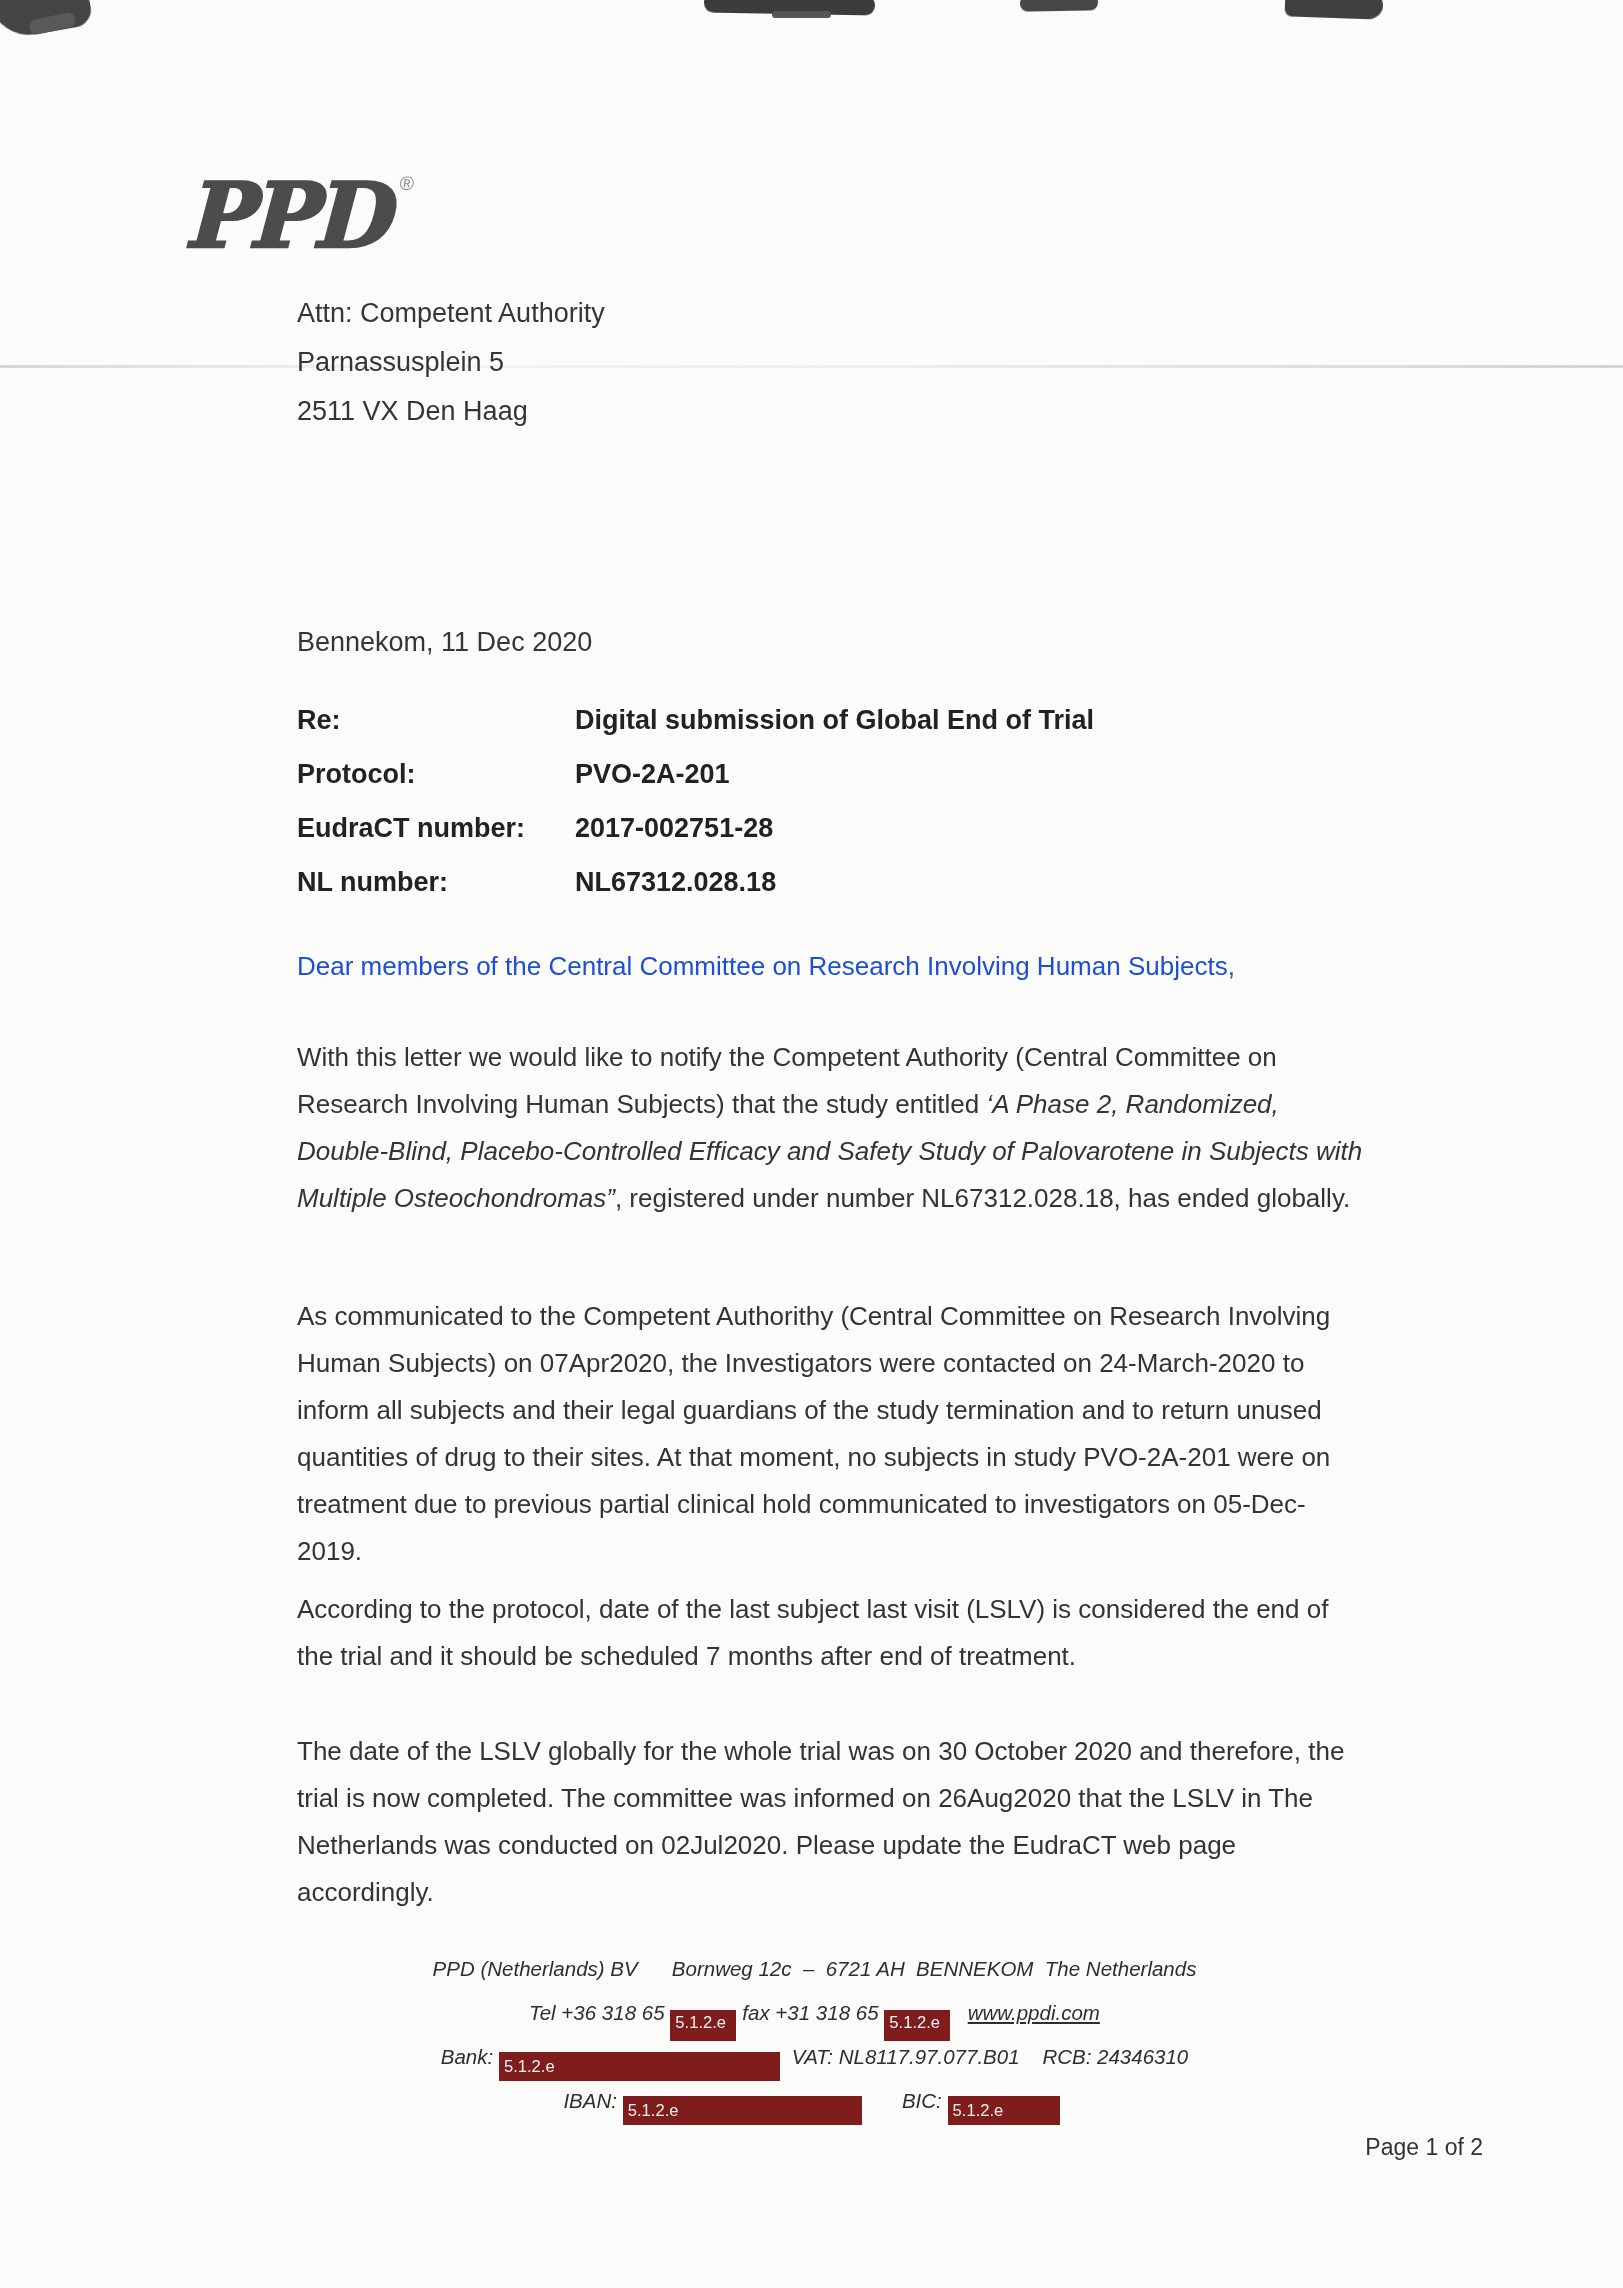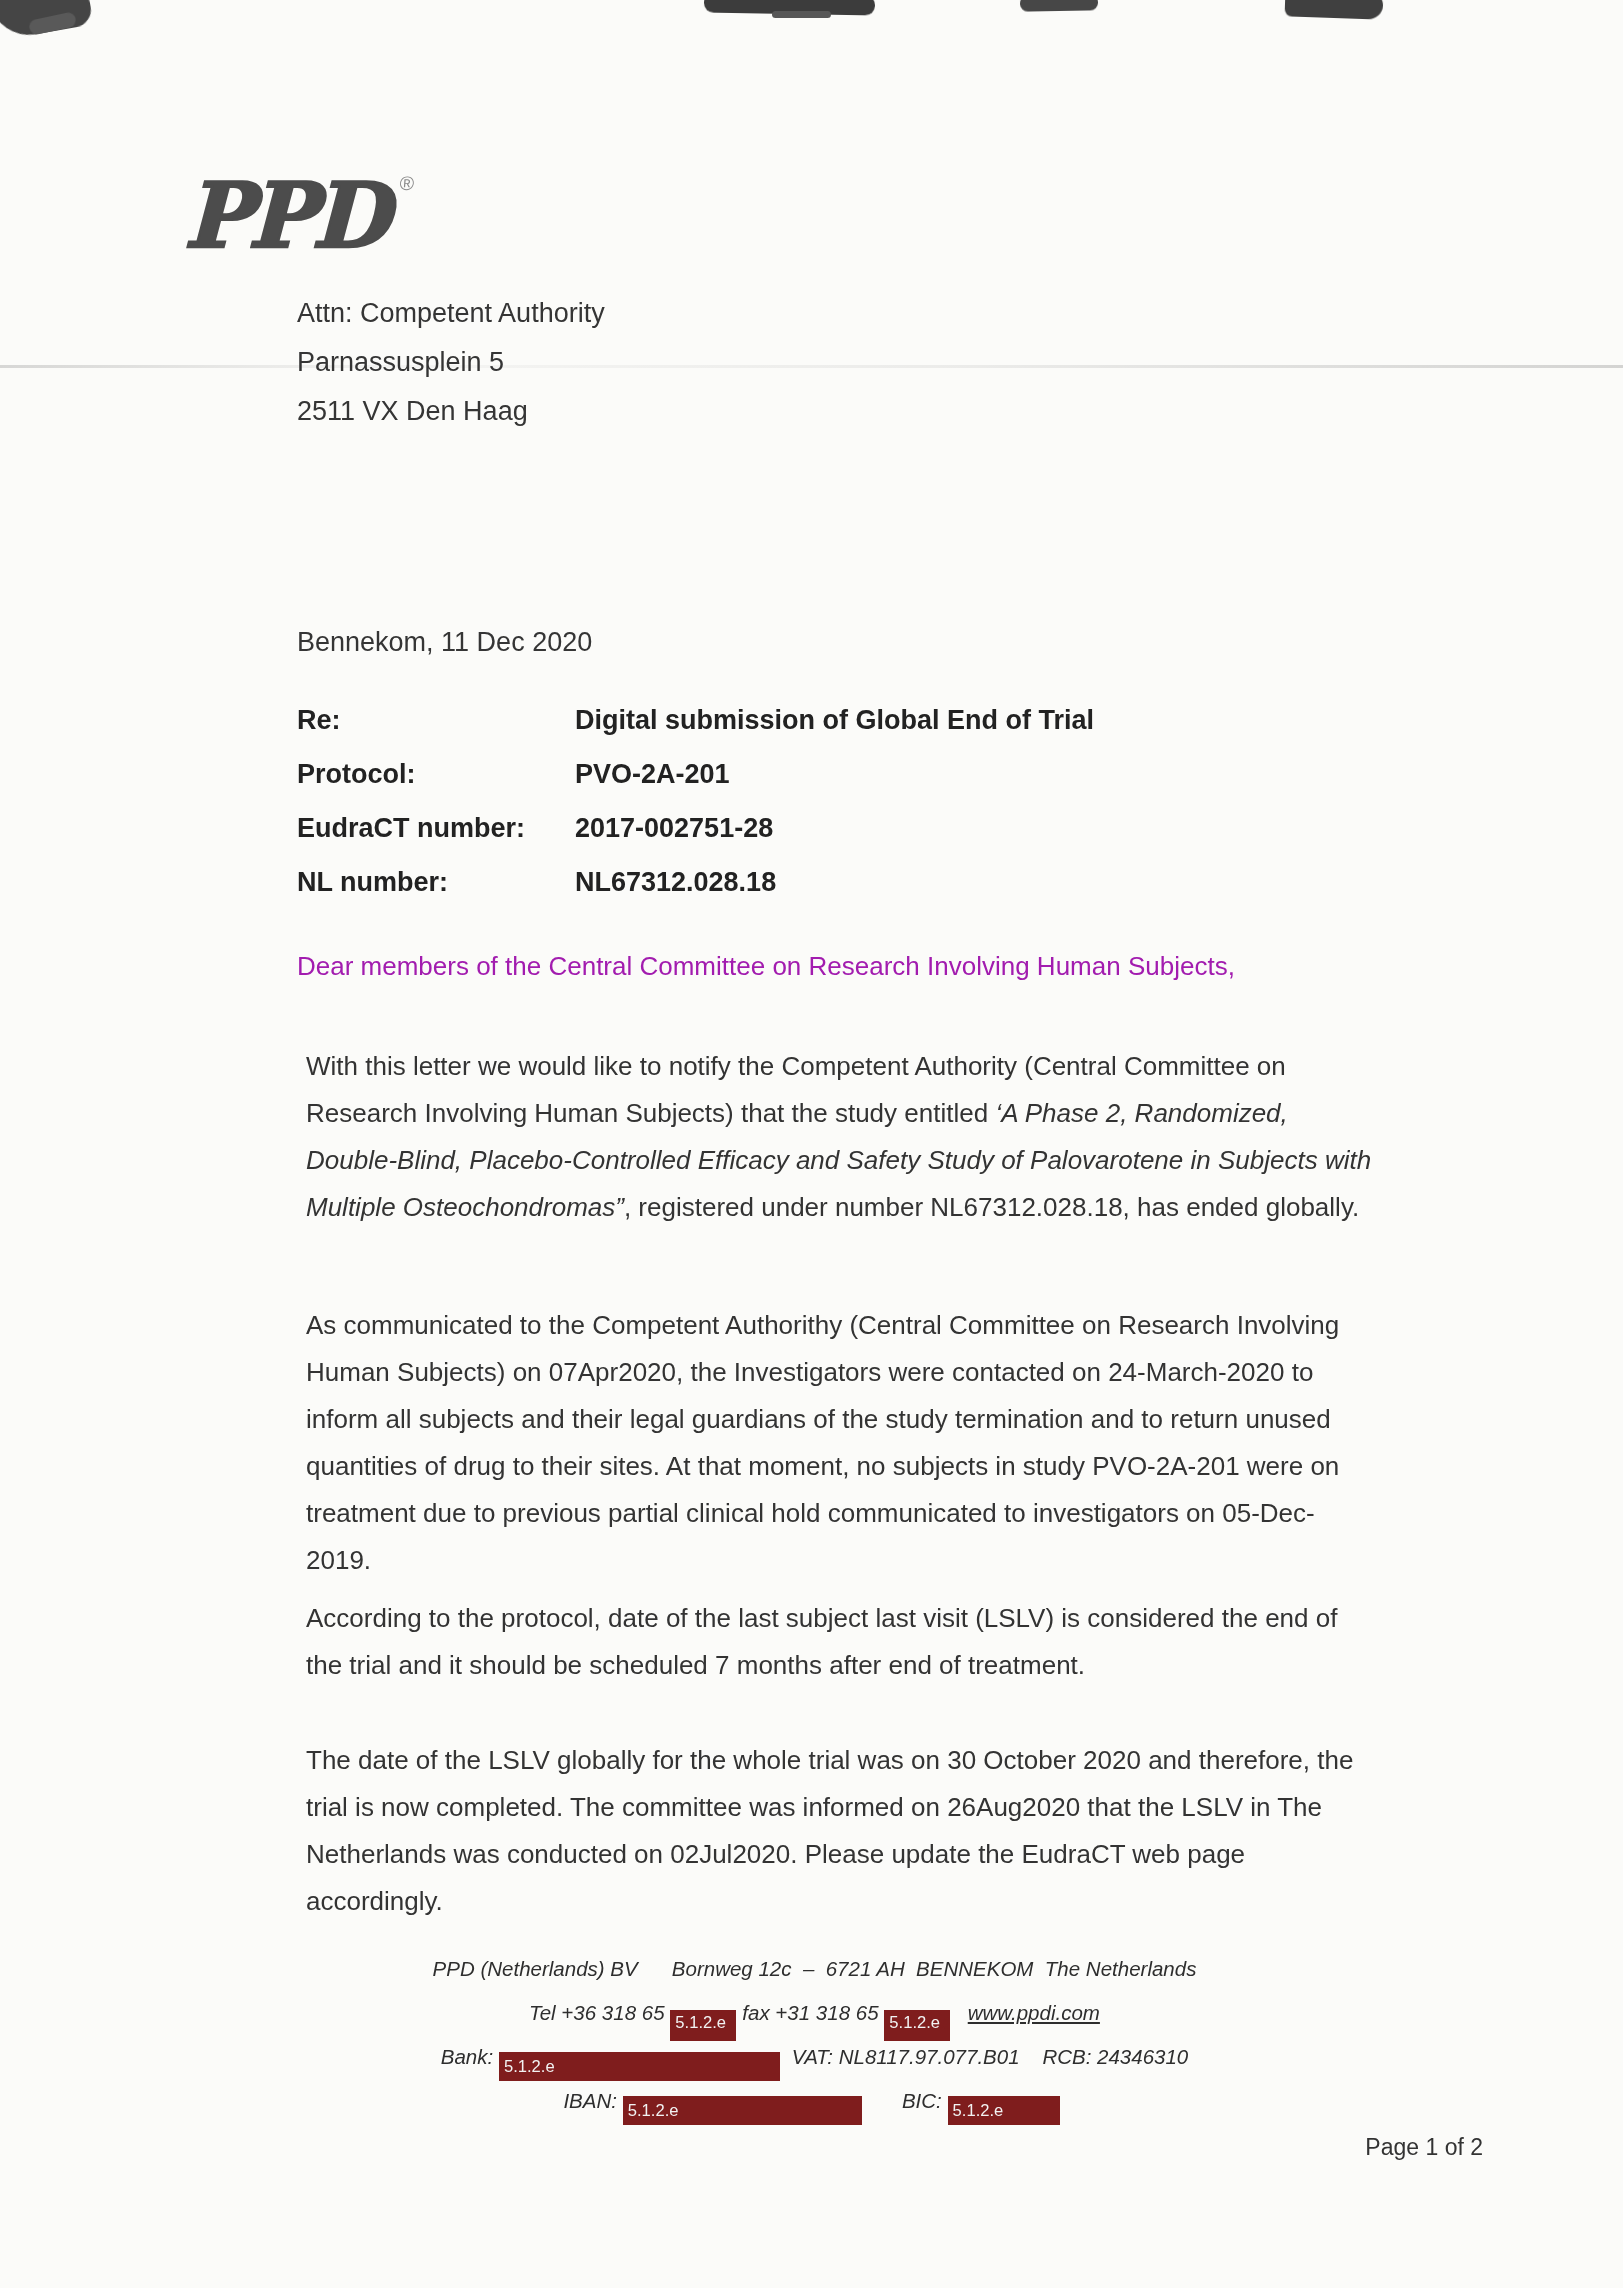--- a/index.html
+++ b/index.html
@@ -52,24 +52,24 @@
     font-size:27px;color:#353535;
   }
   .meta{
     position:absolute;left:297px;top:705px;
     font-size:27px;font-weight:bold;color:#222;
   }
   .meta-row{display:flex;height:54px;align-items:flex-start;}
   .meta-label{width:278px;flex:0 0 278px;}
   .salutation{
     position:absolute;left:297px;top:951px;width:1092px;
-    font-size:26px;color:#a21caf;
+    font-size:26px;color:#1d4ed8;
   }
   .para{
-    position:absolute;left:297px;width:1073px;margin:9px;
+    position:absolute;left:297px;width:1073px;margin:0;
     font-size:26px;line-height:47px;color:#333;
     text-align:left;
   }
   .p1{top:1034px;}
   .p2{top:1293px;}
   .p3{top:1586px;}
   .p4{top:1728px;}
   .para em{font-style:italic;}
   .footer{
     position:absolute;left:273px;top:1952px;width:1083px;

